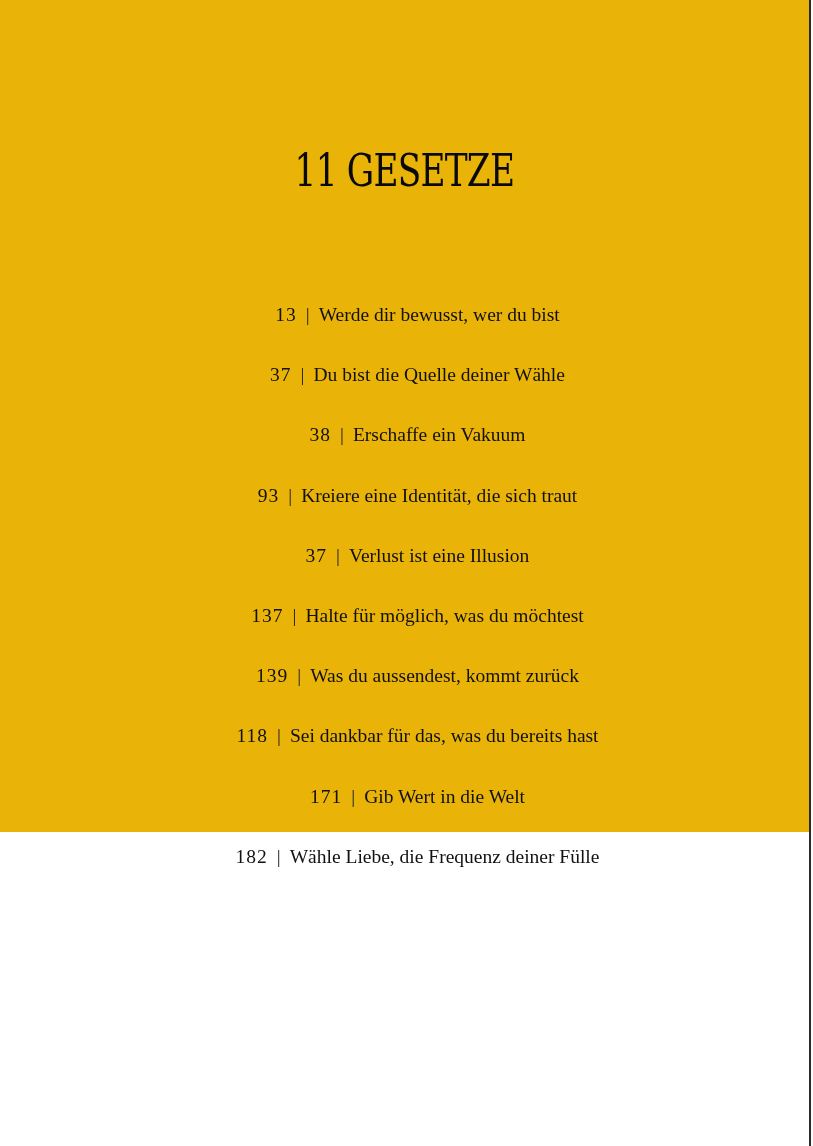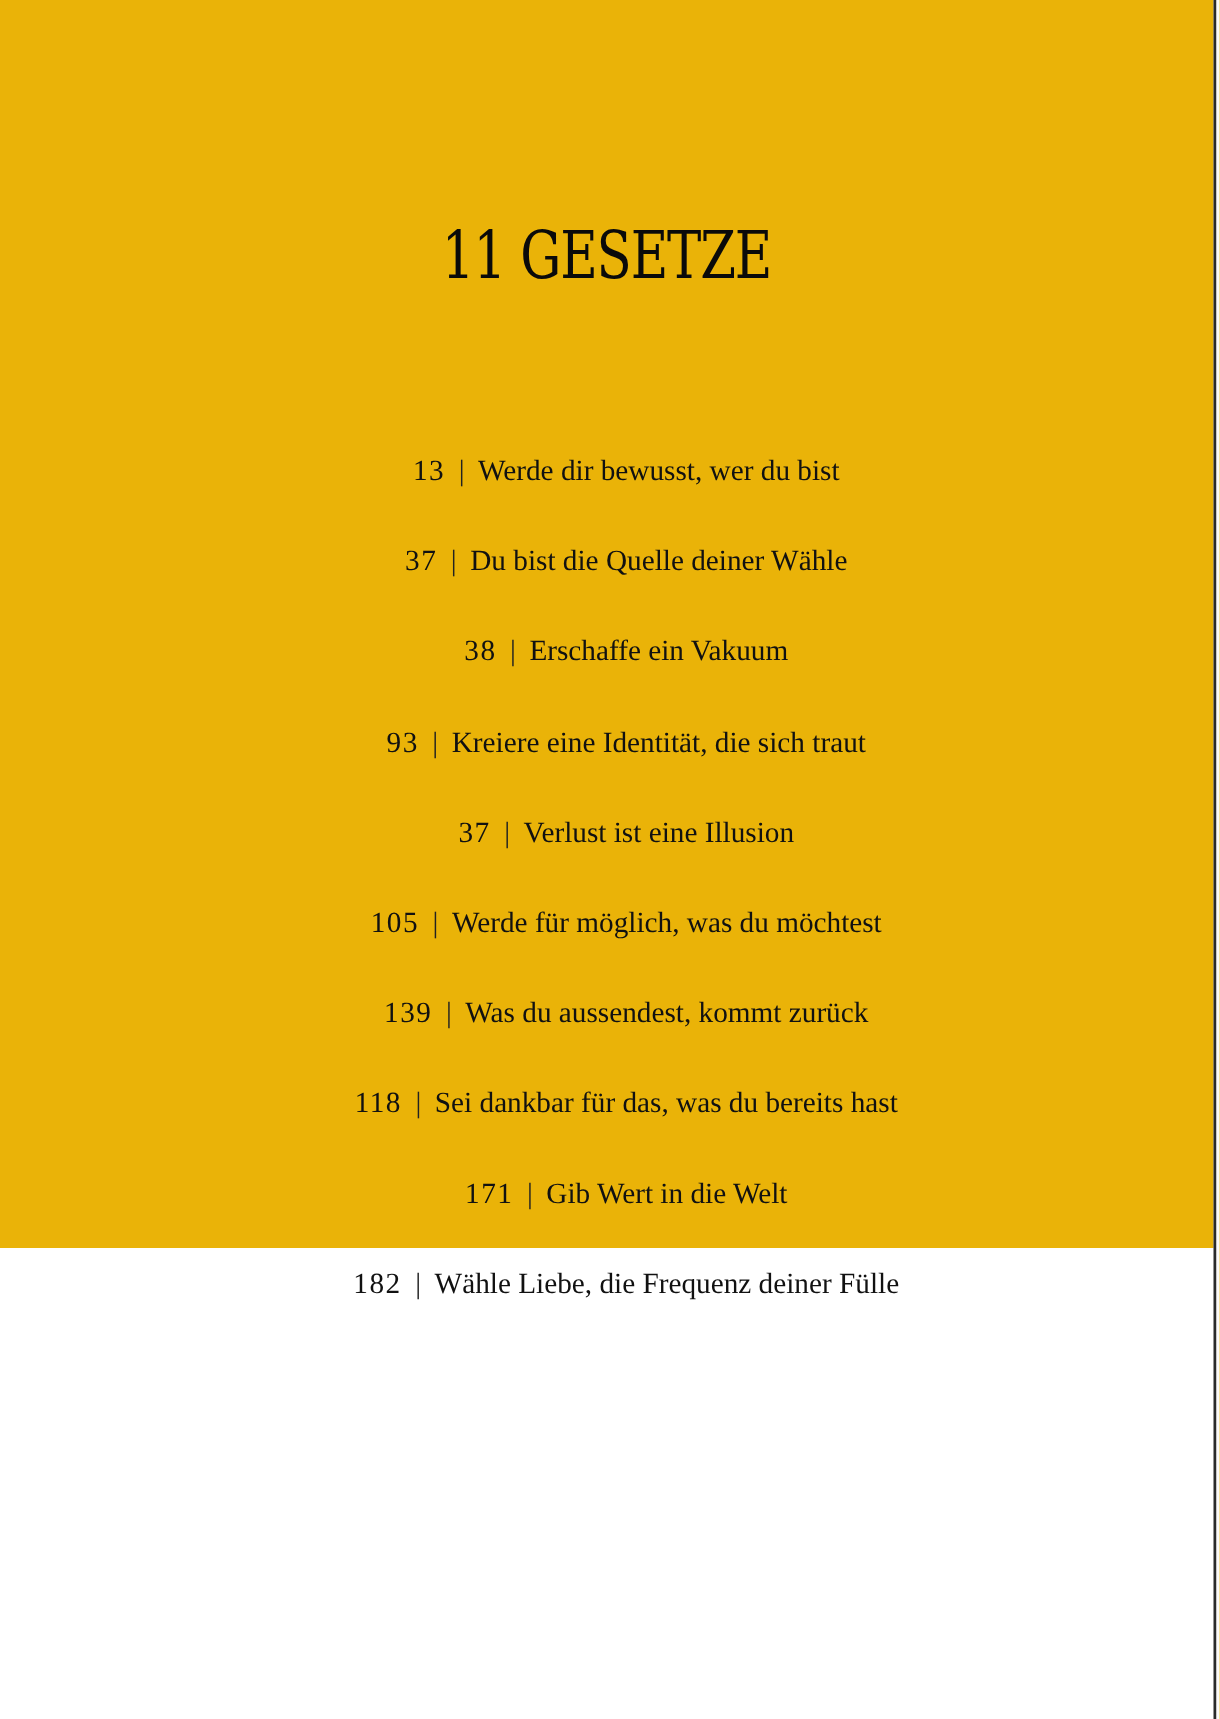--- a/index.html
+++ b/index.html
@@ -94,21 +94,21 @@
     <li class="toc-item">
       <span class="toc-num">38</span><span class="toc-sep">|</span><span>Erschaffe ein Vakuum</span>
     </li>
     <li class="toc-item">
       <span class="toc-num">93</span><span class="toc-sep">|</span><span>Kreiere eine Identität, die sich traut</span>
     </li>
     <li class="toc-item">
       <span class="toc-num">37</span><span class="toc-sep">|</span><span>Verlust ist eine Illusion</span>
     </li>
     <li class="toc-item">
-      <span class="toc-num">105</span><span class="toc-sep">|</span><span>Werde für möglich, was du möchtest</span>
+      <span class="toc-num">137</span><span class="toc-sep">|</span><span>Halte für möglich, was du möchtest</span>
     </li>
     <li class="toc-item">
       <span class="toc-num">139</span><span class="toc-sep">|</span><span>Was du aussendest, kommt zurück</span>
     </li>
     <li class="toc-item">
       <span class="toc-num">118</span><span class="toc-sep">|</span><span>Sei dankbar für das, was du bereits hast</span>
     </li>
     <li class="toc-item">
       <span class="toc-num">171</span><span class="toc-sep">|</span><span>Gib Wert in die Welt</span>
     </li>

